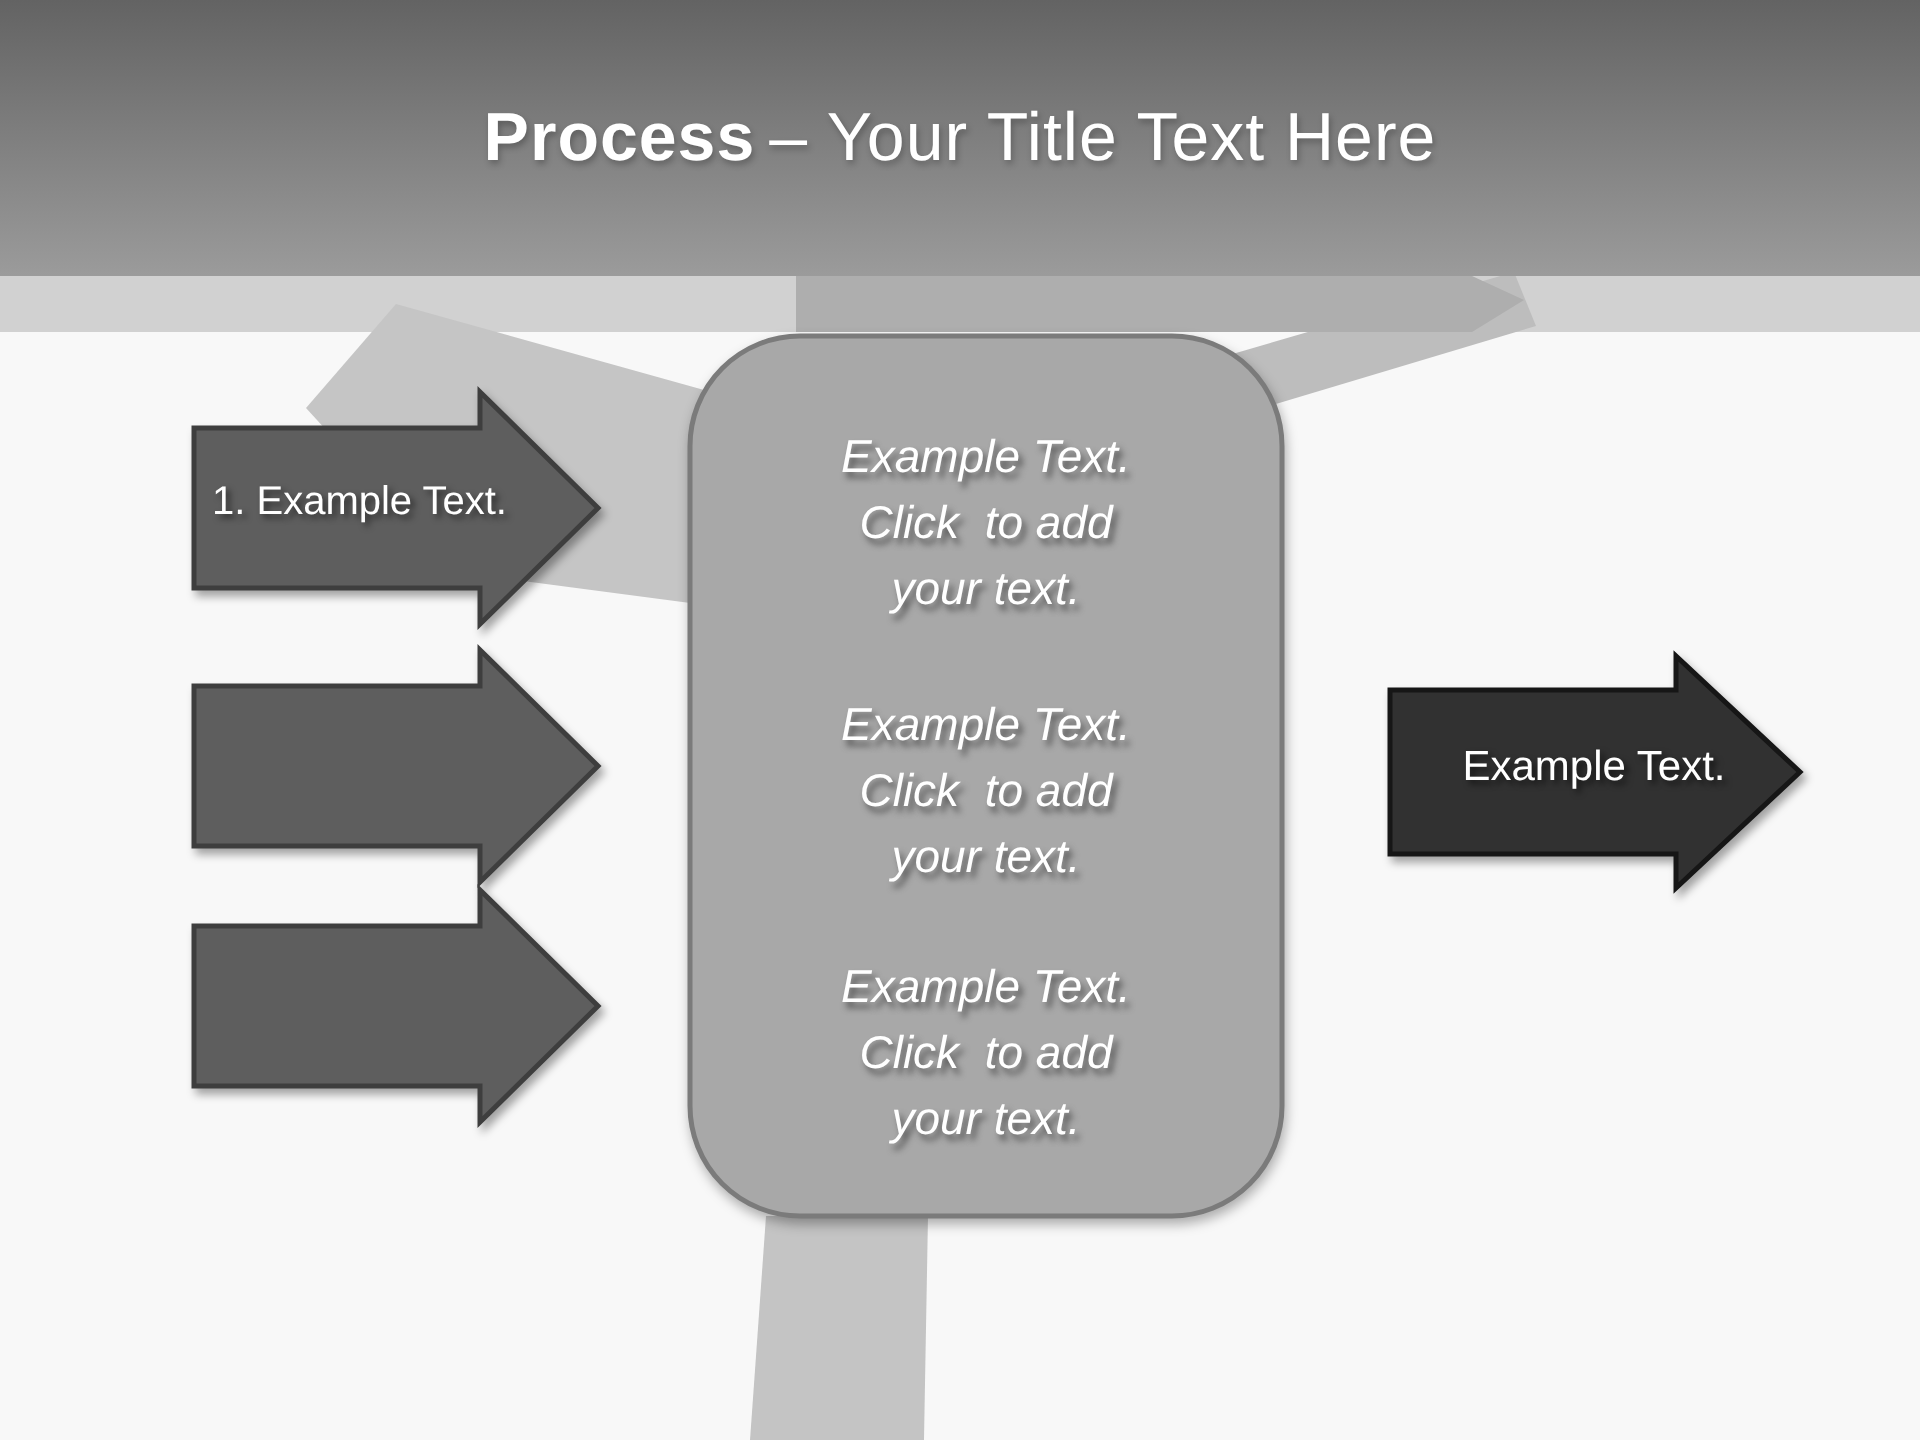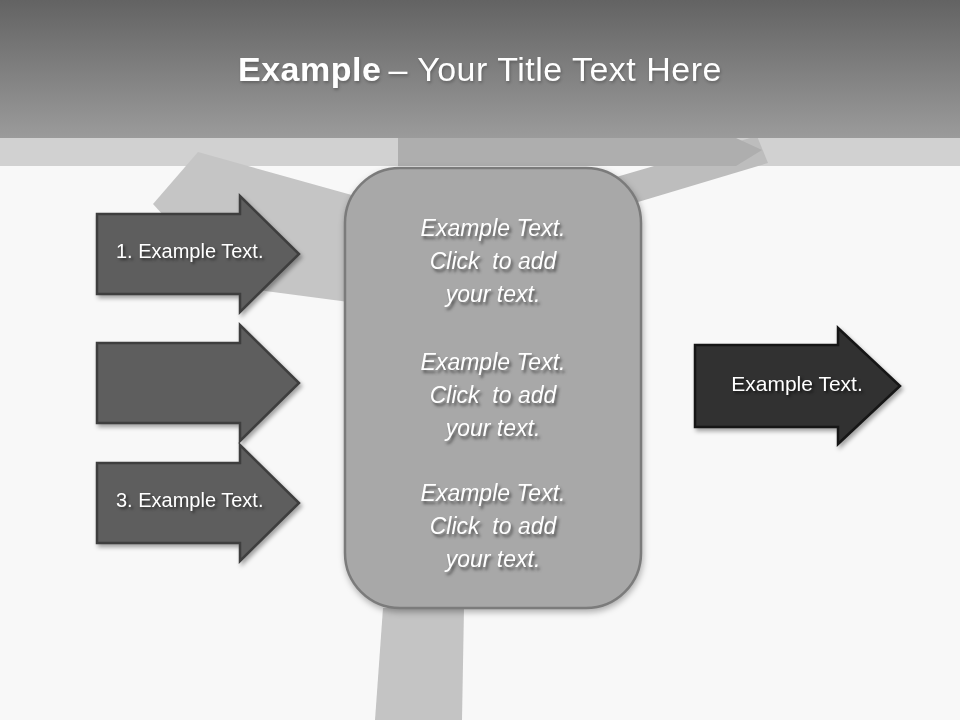--- a/index.html
+++ b/index.html
@@ -12,21 +12,21 @@
   .box-shadow{filter:drop-shadow(1px 3px 3px rgba(0,0,0,0.3));}
   .title{
     position:absolute;left:0;top:0;width:960px;height:138px;
     display:flex;align-items:center;justify-content:center;
     color:#ffffff;font-size:34px;letter-spacing:0.5px;
     text-shadow:1px 2px 3px rgba(0,0,0,0.25);
   }
   .title .bold{font-weight:700;}
   .title .rest{font-weight:400;margin-left:7px;}
   .step-label{
-    position:absolute;left:116px;width:190px;height:28px;
+    position:absolute;left:106px;width:190px;height:28px;
     color:#ffffff;font-size:20px;white-space:pre;
     text-shadow:2px 2px 3px rgba(0,0,0,0.55);
   }
   .result-label{
     position:absolute;left:697px;width:200px;height:28px;text-align:center;
     color:#ffffff;font-size:21px;white-space:pre;
     text-shadow:2px 2px 3px rgba(0,0,0,0.6);
   }
   .box-block{
     position:absolute;left:345px;width:296px;text-align:center;
@@ -59,26 +59,25 @@
     <rect x="345" y="168" width="296" height="440" rx="55" ry="55" class="box-shadow" stroke-width="2.5" stroke="#7b7b7b" fill="#a8a8a8"></rect>
 
     <polygon points="97,214 240,214 240,196 299,254 240,312 240,294 97,294" class="shadowed" stroke-width="2.5" stroke="#3e3e3e" fill="#5e5e5e"></polygon>
     <polygon points="97,343 240,343 240,325 299,383 240,441 240,423 97,423" class="shadowed" stroke-width="2.5" stroke="#3e3e3e" fill="#5e5e5e"></polygon>
     <polygon points="97,463 240,463 240,445 299,503 240,561 240,543 97,543" class="shadowed" stroke-width="2.5" stroke="#3e3e3e" fill="#5e5e5e"></polygon>
 
     <polygon points="695,345 838,345 838,328 900,386 838,444 838,427 695,427" class="shadowed" stroke-width="2.5" stroke="#161616" fill="#313131"></polygon>
   </svg>
 
   <div class="title">
-    <span class="bold">Example</span>
+    <span class="bold">Process</span>
     <span class="rest">– Your Title Text Here</span>
   </div>
 
   <div class="step-label" style="top:240px;">1. Example Text.</div>
-  <div class="step-label" style="top:489px;">3. Example Text.</div>
 
   <div class="box-block" style="top:212px;">
     <div>Example Text.</div>
     <div>Click  to add</div>
     <div>your text.</div>
   </div>
   <div class="box-block" style="top:346px;">
     <div>Example Text.</div>
     <div>Click  to add</div>
     <div>your text.</div>

